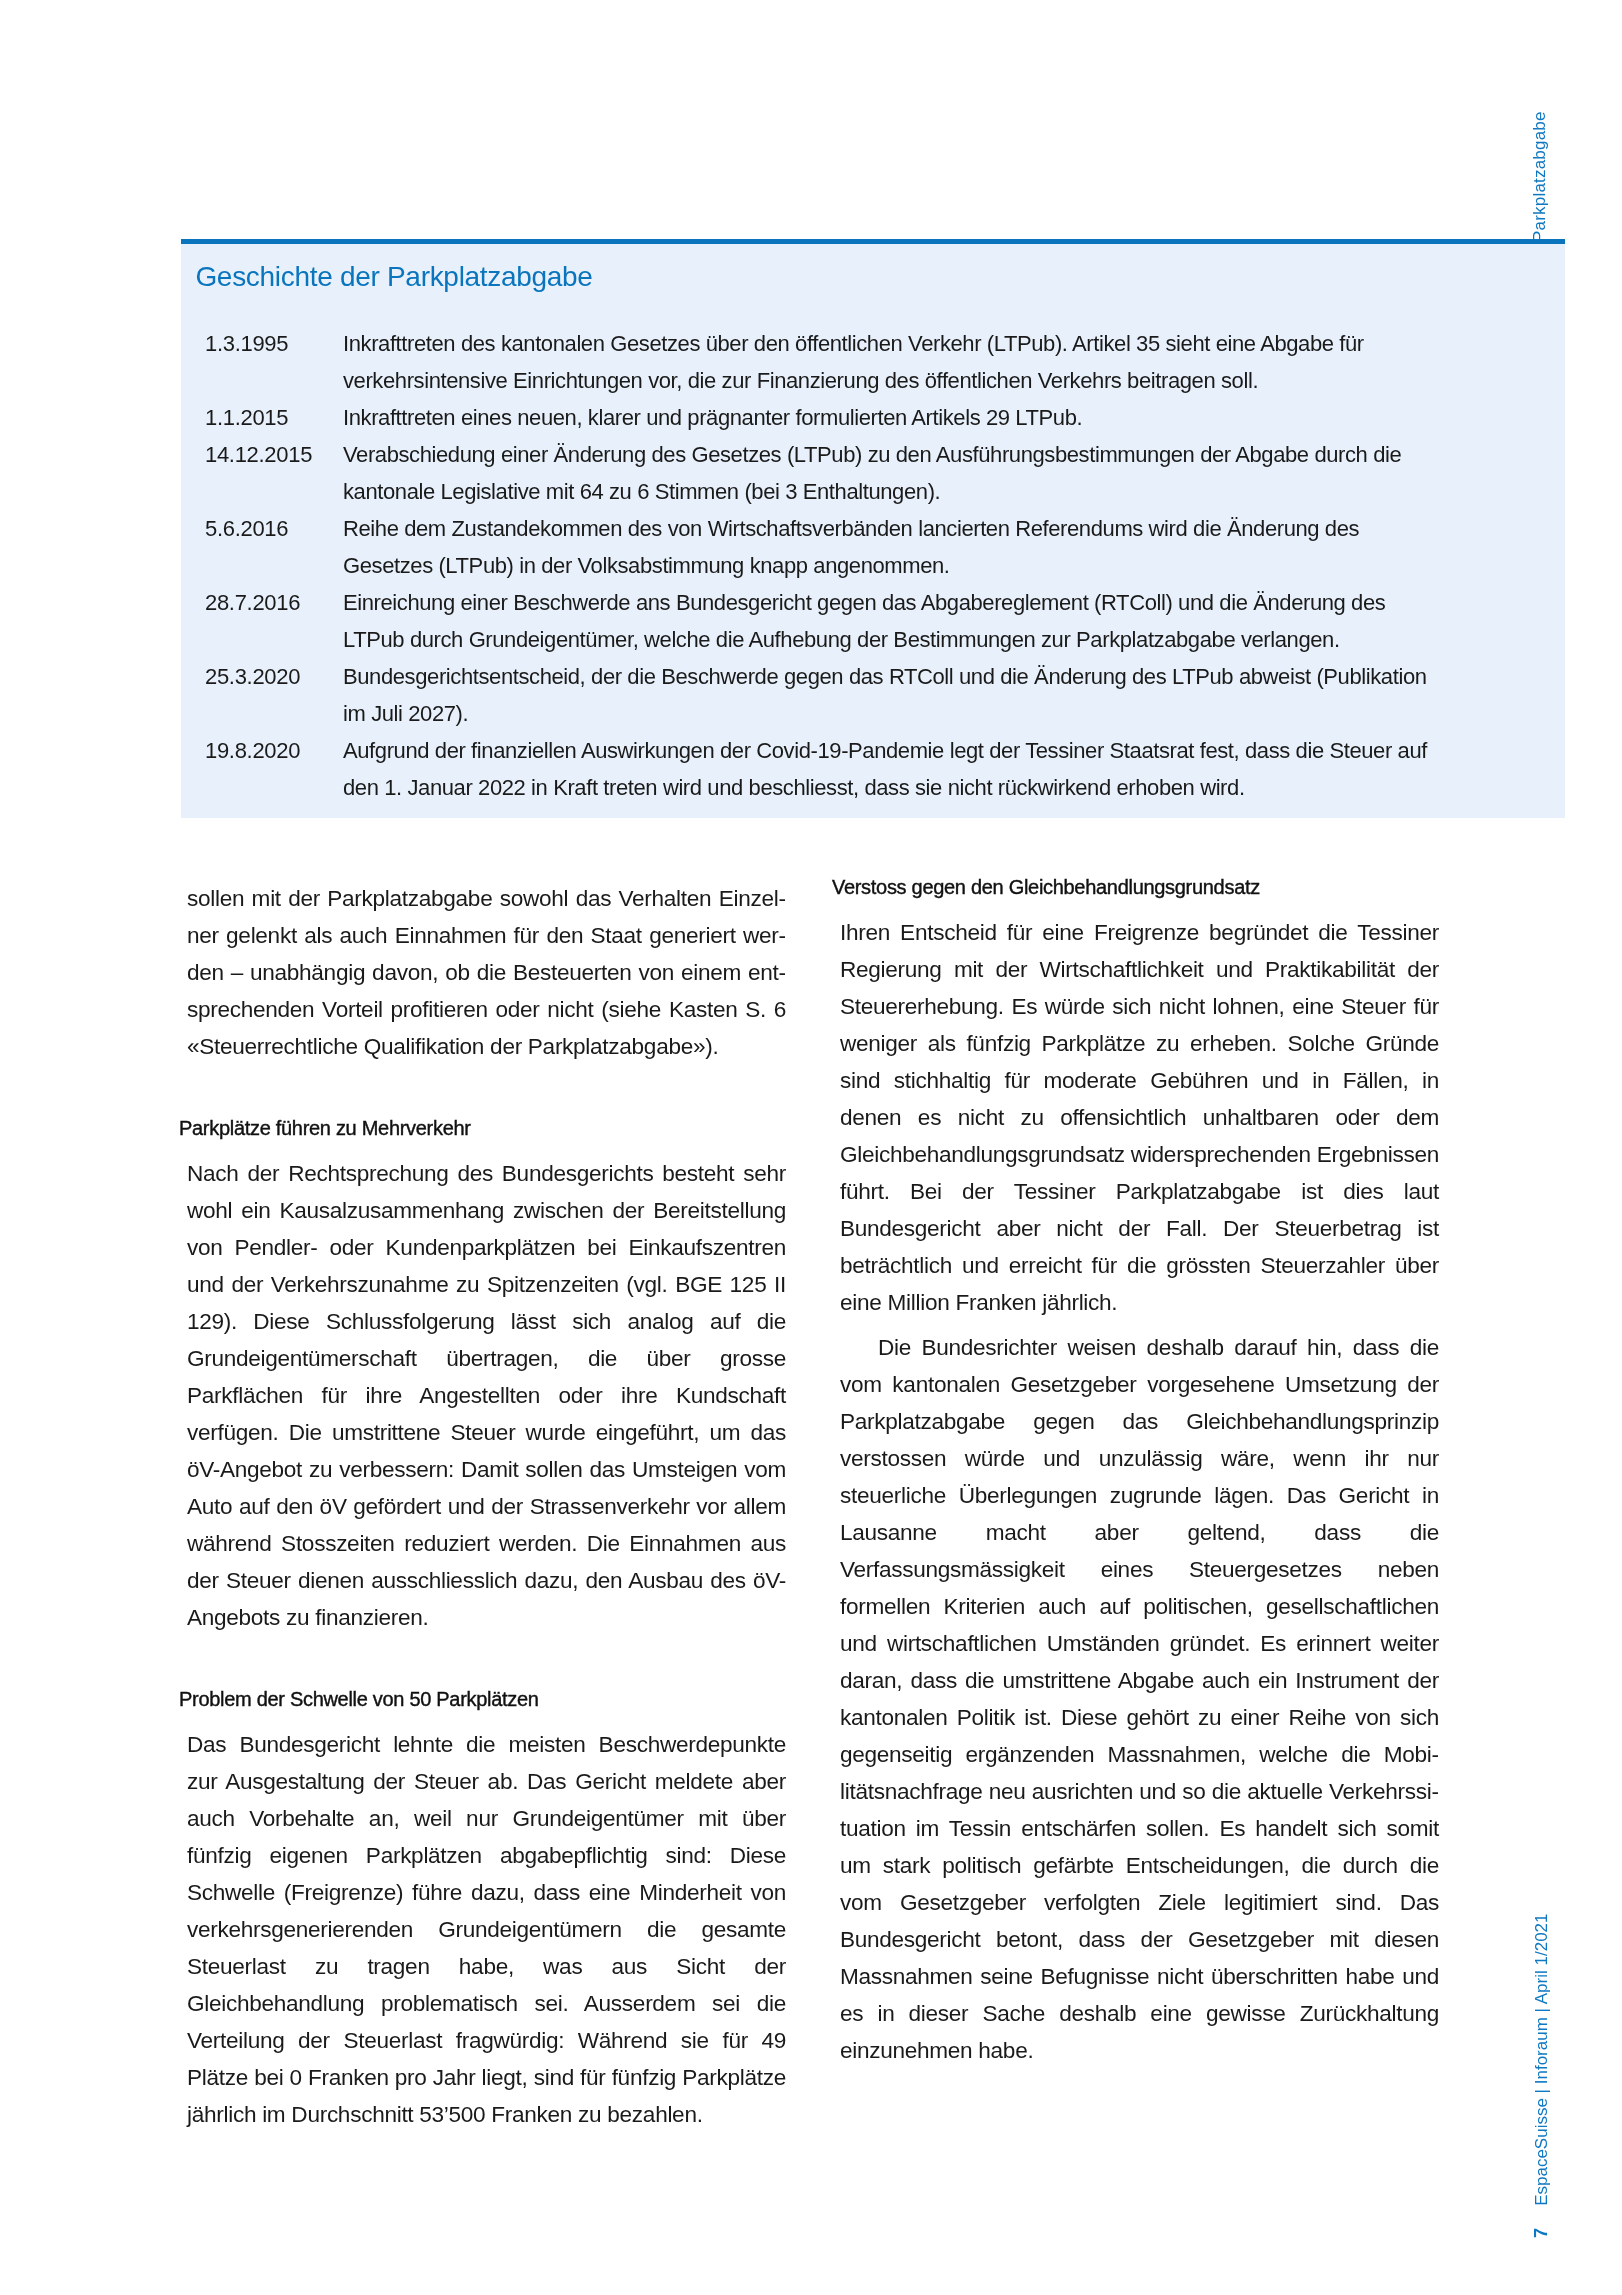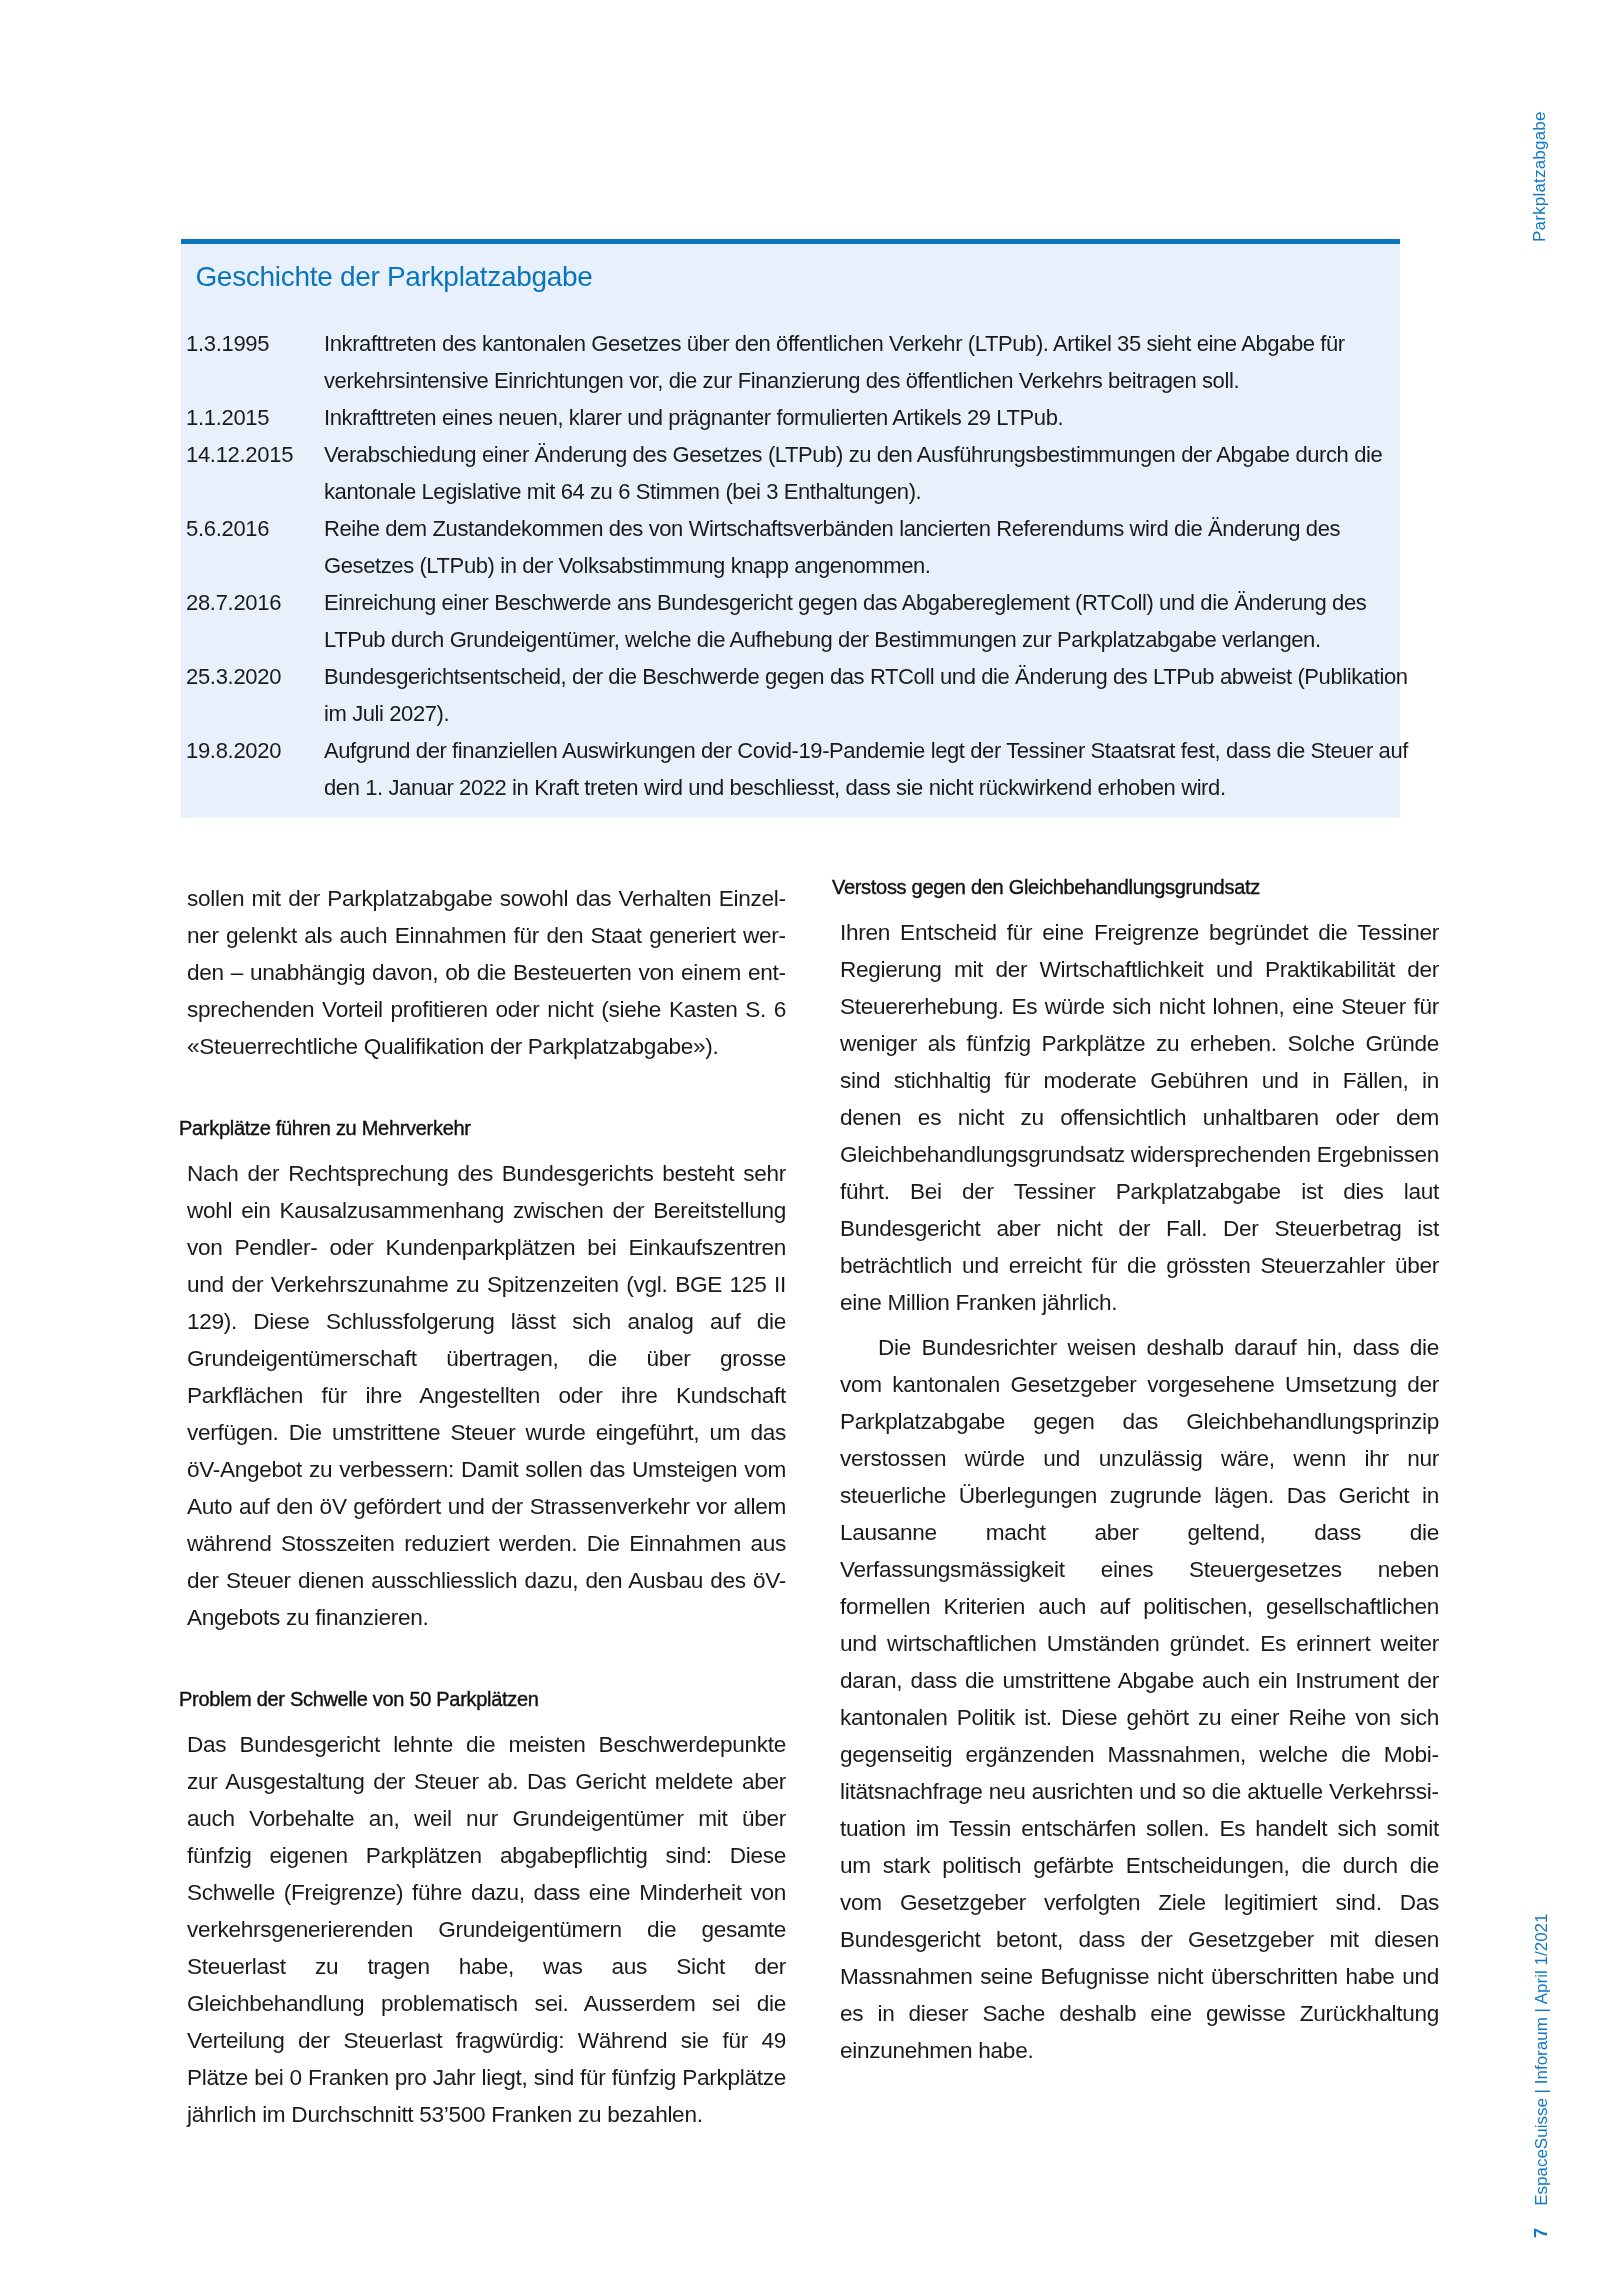--- a/index.html
+++ b/index.html
@@ -58,37 +58,37 @@
       font-weight: bold;
       font-size: 18.3px;
       margin-right: 22px;
     }
 
     
     .history-box {
       position: absolute;
       left: 181px;
       top: 239px;
-      width: 1219px;
+      width: 1384px;
       height: 579px;
       background: #e8f1fb;
       border-top: 5.9px solid #0a75bd;
       box-sizing: border-box;
     }
     .history-title {
       position: absolute;
       left: 14.4px;
       top: 17px;
       font-size: 28px;
       color: #0a75bd;
       letter-spacing: -0.3px;
     }
     .timeline {
       position: absolute;
-      left: 5px;
+      left: 24px;
       top: 81px;
       width: 1243px;
     }
     .tl-row {
       display: flex;
       font-size: 22px;
       line-height: 37px;
       color: #1a1a1a;
     }
     .tl-date {

